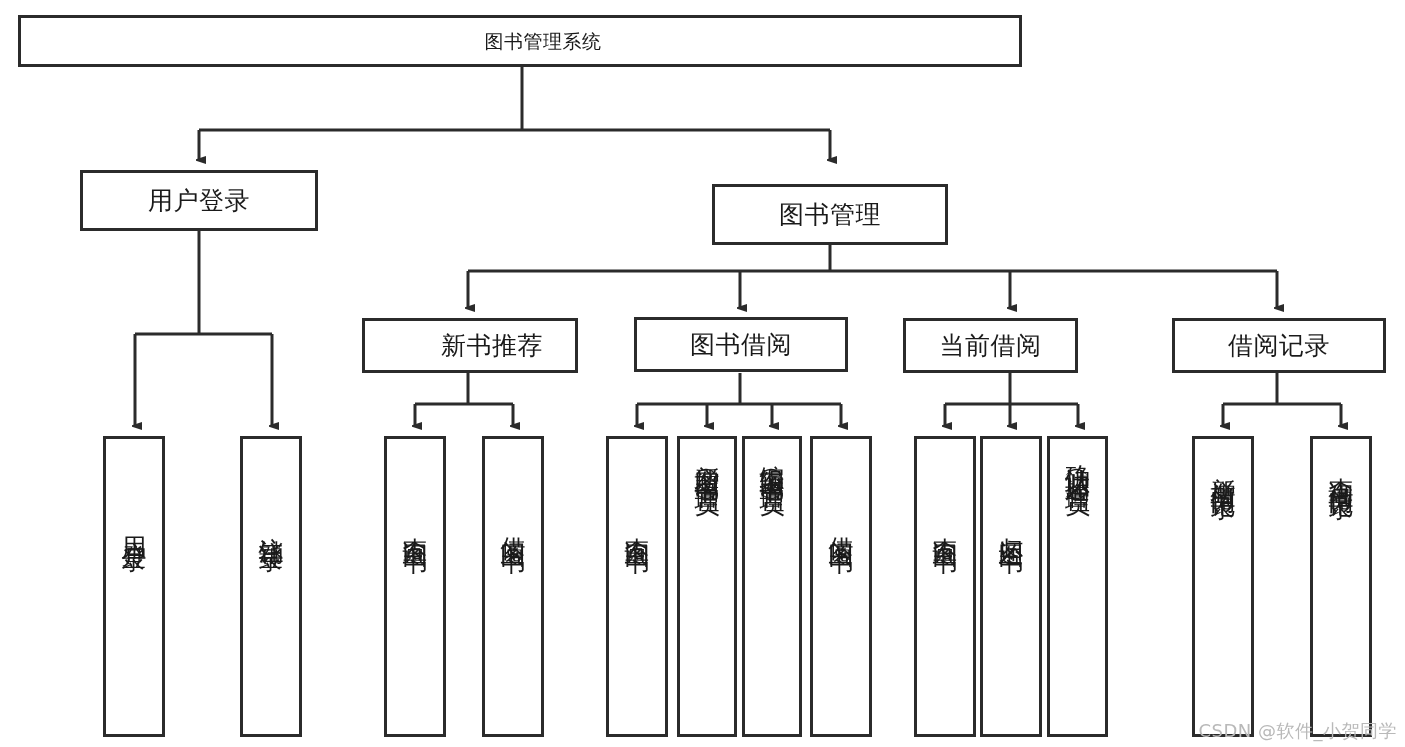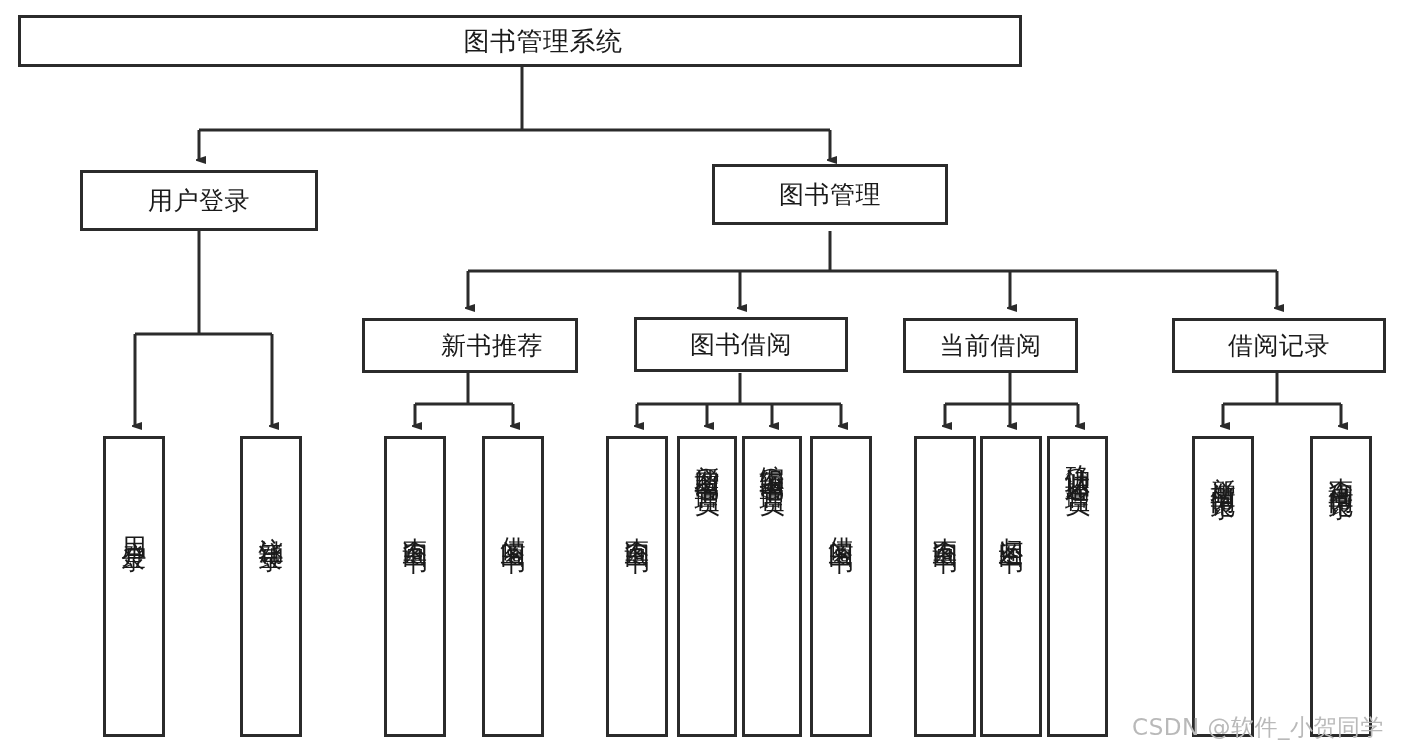--- a/index.html
+++ b/index.html
@@ -40,21 +40,21 @@
     line-height: 1.18;
     text-align: center;
     white-space: pre;
     letter-spacing: 0.5px;
   }
   
   .node.horiz .node-label {
     font-size: 25px;
   }
   .node.horiz.root .node-label {
-    font-size: 26px;
+    font-size: 19px;
     margin-left: 46px;
   }
   
   .node.vert {
     align-items: flex-start;
     justify-content: center;
   }
   .node.vert .node-label {
     writing-mode: vertical-rl;
     text-orientation: upright;
@@ -67,23 +67,23 @@
     padding-top: 78px;
   }
   .node.vert.pad-small .node-label {
     padding-top: 18px;
   }
   .node.vert.pad-tiny .node-label {
     padding-top: 6px;
   }
   #watermark {
     position: absolute;
-    right: 21px;
+    right: 8px;
     bottom: 4px;
-    font-size: 23px;
+    font-size: 18px;
     color: #b9b9b9;
     letter-spacing: 0.5px;
     z-index: 3;
     pointer-events: none;
     white-space: nowrap;
   }
 </style>
 </head>
 <body>
 
@@ -139,21 +139,21 @@
     </g>
   </svg>
 
   <div class="node horiz root" style="left:18px; top:15px; width:1004px; height:52px;">
     <span class="node-label">图书管理系统</span>
   </div>
 
   <div class="node horiz" style="left:80px; top:170px; width:238px; height:61px;">
     <span class="node-label">用户登录</span>
   </div>
-  <div class="node horiz" style="left:712px; top:164px; width:236px; height:61px;">
+  <div class="node horiz" style="left:712px; top:184px; width:236px; height:61px;">
     <span class="node-label">图书管理</span>
   </div>
 
   <div class="node horiz" style="left:362px; top:318px; width:216px; height:55px;padding-left:44px;">
     <span class="node-label">新书推荐</span>
   </div>
   <div class="node horiz" style="left:634px; top:317px; width:214px; height:55px;">
     <span class="node-label">图书借阅</span>
   </div>
   <div class="node horiz" style="left:903px; top:318px; width:175px; height:55px;">

